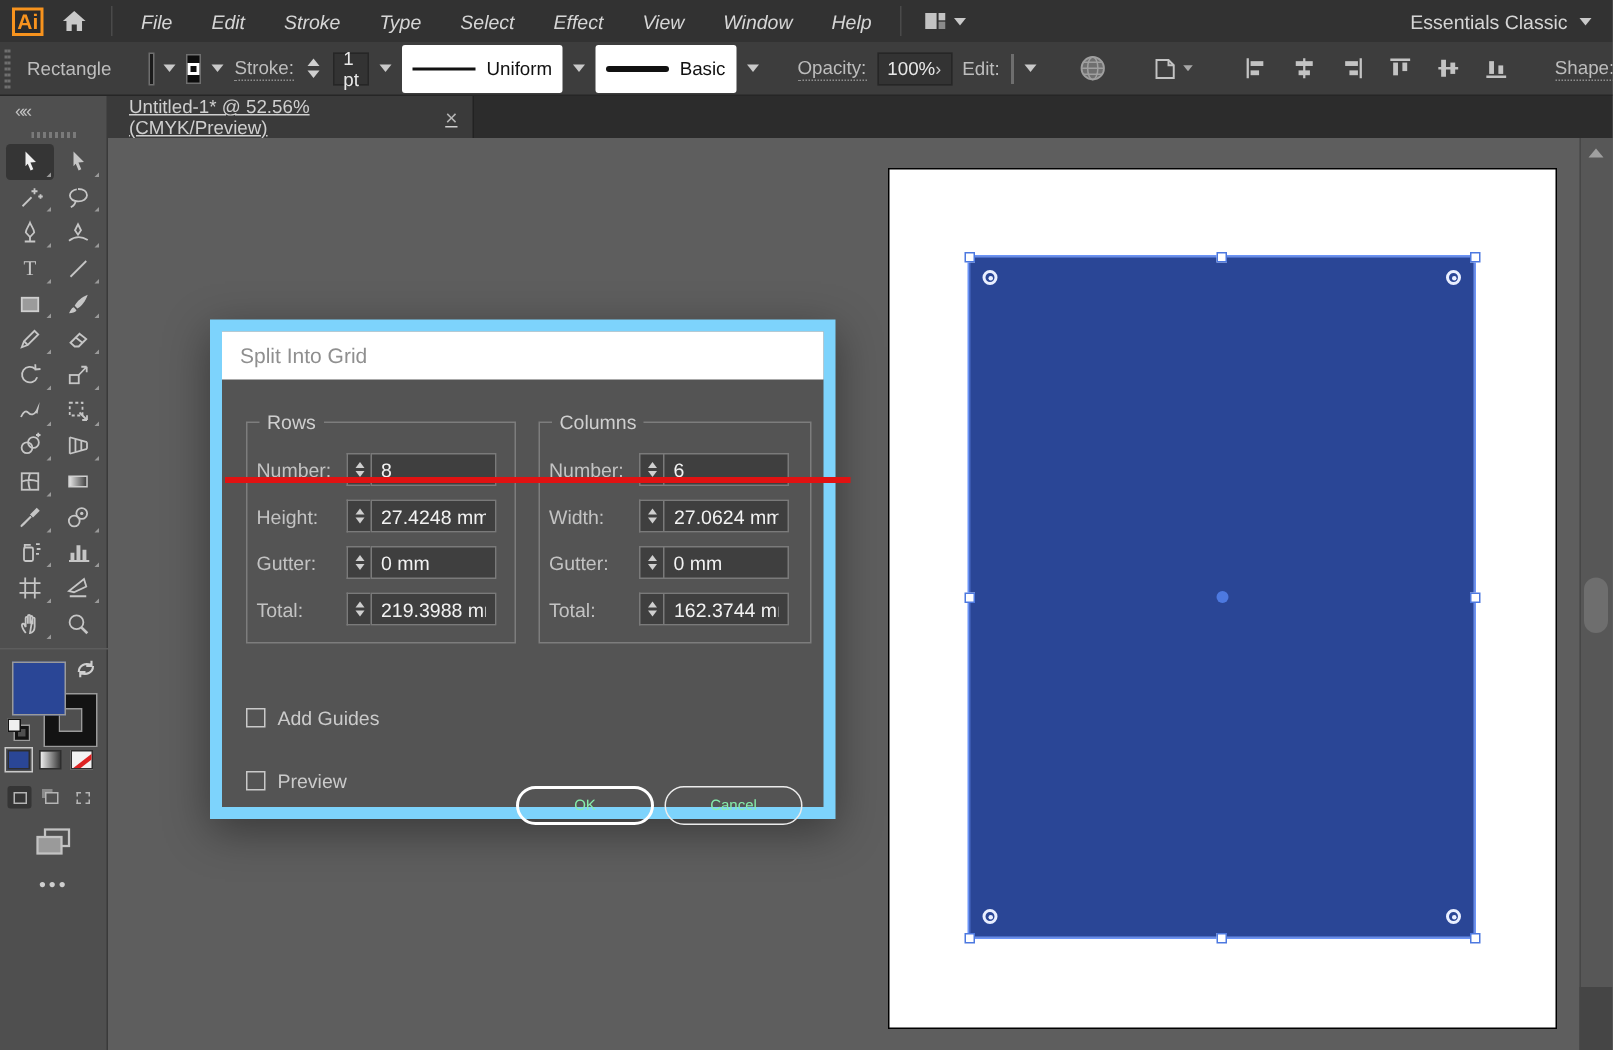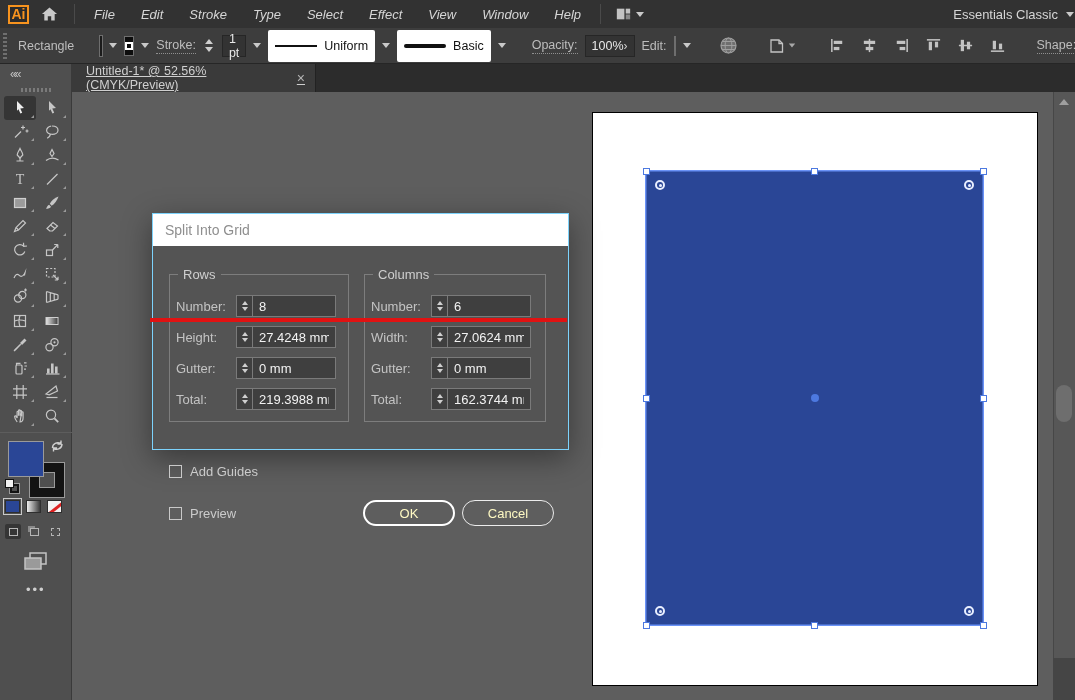--- a/index.html
+++ b/index.html
@@ -12,21 +12,21 @@
     display:flex; align-items:center; color:#d6d6d6; font-size:13px; z-index:20; }
   .ai-logo { width:21px; height:19px; border:2px solid #f7931e; color:#f7931e; font-weight:bold;
     font-size:14px; display:flex; align-items:center; justify-content:center; margin:0 7px 0 8px; background:#2b2b2b; }
   .home-btn { width:26px; display:flex; justify-content:center; margin-right:6px; }
   .vdiv { width:1px; height:20px; background:#4a4a4a; margin:0 6px; }
   .menu-items { display:flex; align-items:center; }
   .menu-item { padding:0 13px; cursor:default;font-style:italic; }
   .ws-icon { margin:0 4px 0 8px; }
   .chev { width:0; height:0; border-left:4px solid transparent; border-right:4px solid transparent;
     border-top:5px solid #c9c9c9; display:inline-block; }
-  .menubar-right { margin-left:auto; display:flex; align-items:center; gap:8px; padding-right:1px; }
+  .menubar-right { margin-left:auto; display:flex; align-items:center; gap:8px; padding-right:14px; }
 
   
   .controlbar { position:absolute; top:28px; left:0; right:0; height:36px; background:#3d3d3d;
     border-bottom:1px solid #262626; display:flex; align-items:center; color:#c9c9c9;
     font-size:12.5px; gap:7px; padding-left:3px; overflow:hidden; z-index:19; }
   .grip-v { width:7px; height:26px; border-left:2px dotted #6f6f6f; border-right:2px dotted #6f6f6f; margin-right:4px; }
   .cb-label { color:#bdbdbd; }
   .cb-underlined { border-bottom:1px dotted #8f8f8f; padding-bottom:1px; }
   .swatch-fill { width:28px; height:20px; background:#2a4696; border:1px solid #1b1b1b;
     box-shadow:0 0 0 1px #6e6e6e; }
@@ -110,22 +110,22 @@
   
   .v-scrollbar { position:absolute; right:0; top:0; width:22px; bottom:0; background:#575757;
     border-left:1px solid #474747; }
   .v-scroll-dark { position:absolute; right:0; width:22px; top:566px; bottom:0; background:#454545; }
   .scroll-up { position:absolute; right:6px; top:7px; width:0; height:0; border-left:5px solid transparent;
     border-right:5px solid transparent; border-bottom:6px solid #9f9f9f; }
   .scroll-thumb { position:absolute; right:3px; top:293px; width:16px; height:37px; background:#6e6e6e;
     border-radius:8px; }
 
   
-  .annotation-box { position:absolute; left:152px; top:213px; width:417px; height:237px;
-    border:1px solid #7dd3fc; background:#545454; z-index:30; box-shadow:0 8px 28px rgba(0,0,0,.4); }
+  .annotation-box { position:absolute; left:140px; top:213px; width:417px; height:333px;
+    border:8px solid #7dd3fc; background:#545454; z-index:30; box-shadow:0 8px 28px rgba(0,0,0,.4); }
   .dlg-title { height:32px; background:#fff; color:#8f8f8f; font-size:14px; display:flex;
     align-items:center; padding:0 12px; }
   .annotation-underline { position:absolute; left:150px; top:318px; width:417px; height:4px;
     background:#e11212; z-index:32; }
   .dlg-body { position:relative; width:100%; height:calc(100% - 32px); font-size:13px; color:#cbcbcb; }
   .group { position:absolute; top:28px; height:148px; border:1px solid #7d7d7d; }
   .group.rows { left:16px; width:180px; }
   .group.cols { left:211px; width:182px; }
   .group-legend { position:absolute; top:-8px; left:8px; background:#545454; padding:0 5px; color:#cfcfcf; }
   .f-row { display:flex; align-items:center; height:22px; margin:9px 6px 0 6px; }
@@ -135,22 +135,22 @@
     display:flex; flex-direction:column; align-items:center; justify-content:center; gap:2.5px; }
   .spin .tri-up { border-left-width:3.5px; border-right-width:3.5px; border-bottom-width:4.5px; }
   .spin .tri-dn { border-left-width:3.5px; border-right-width:3.5px; border-top-width:4.5px; }
   .num-input { width:84px; height:22px; background:#3f3f3f; border:1px solid #7a7a7a; color:#f2f2f2;
     font-size:13px; padding:0 6px; font-family:"Liberation Sans", sans-serif; }
   .check-row { position:absolute; left:16px; display:flex; align-items:center; gap:8px; }
   .check-row.guides { top:218px; }
   .check-row.preview { top:260px; }
   .checkbox { width:13px; height:13px; border:1px solid #c9c9c9; background:transparent; }
   .dlg-buttons { position:absolute; right:14px; top:254px; display:flex; gap:7px; }
-  .pill-btn { width:92px; height:26px; border-radius:13px; background:transparent; color:#fef9c3;
-    display:flex; align-items:center; justify-content:center; font-size:13px; }
+  .pill-btn { width:92px; height:26px; border-radius:13px; background:transparent; color:#86efac;
+    display:flex; align-items:center; justify-content:center; font-size:10px;margin-top:17px; }
   .pill-btn.ok { border:2.5px solid #fff; }
   .pill-btn.cancel { border:1.5px solid #ececec; }
 </style>
 </head>
 <body>
 
 <div class="menubar">
   <div class="ai-logo">Ai</div>
   <div class="home-btn">
     <svg width="17" height="16" viewBox="0 0 18 16">

